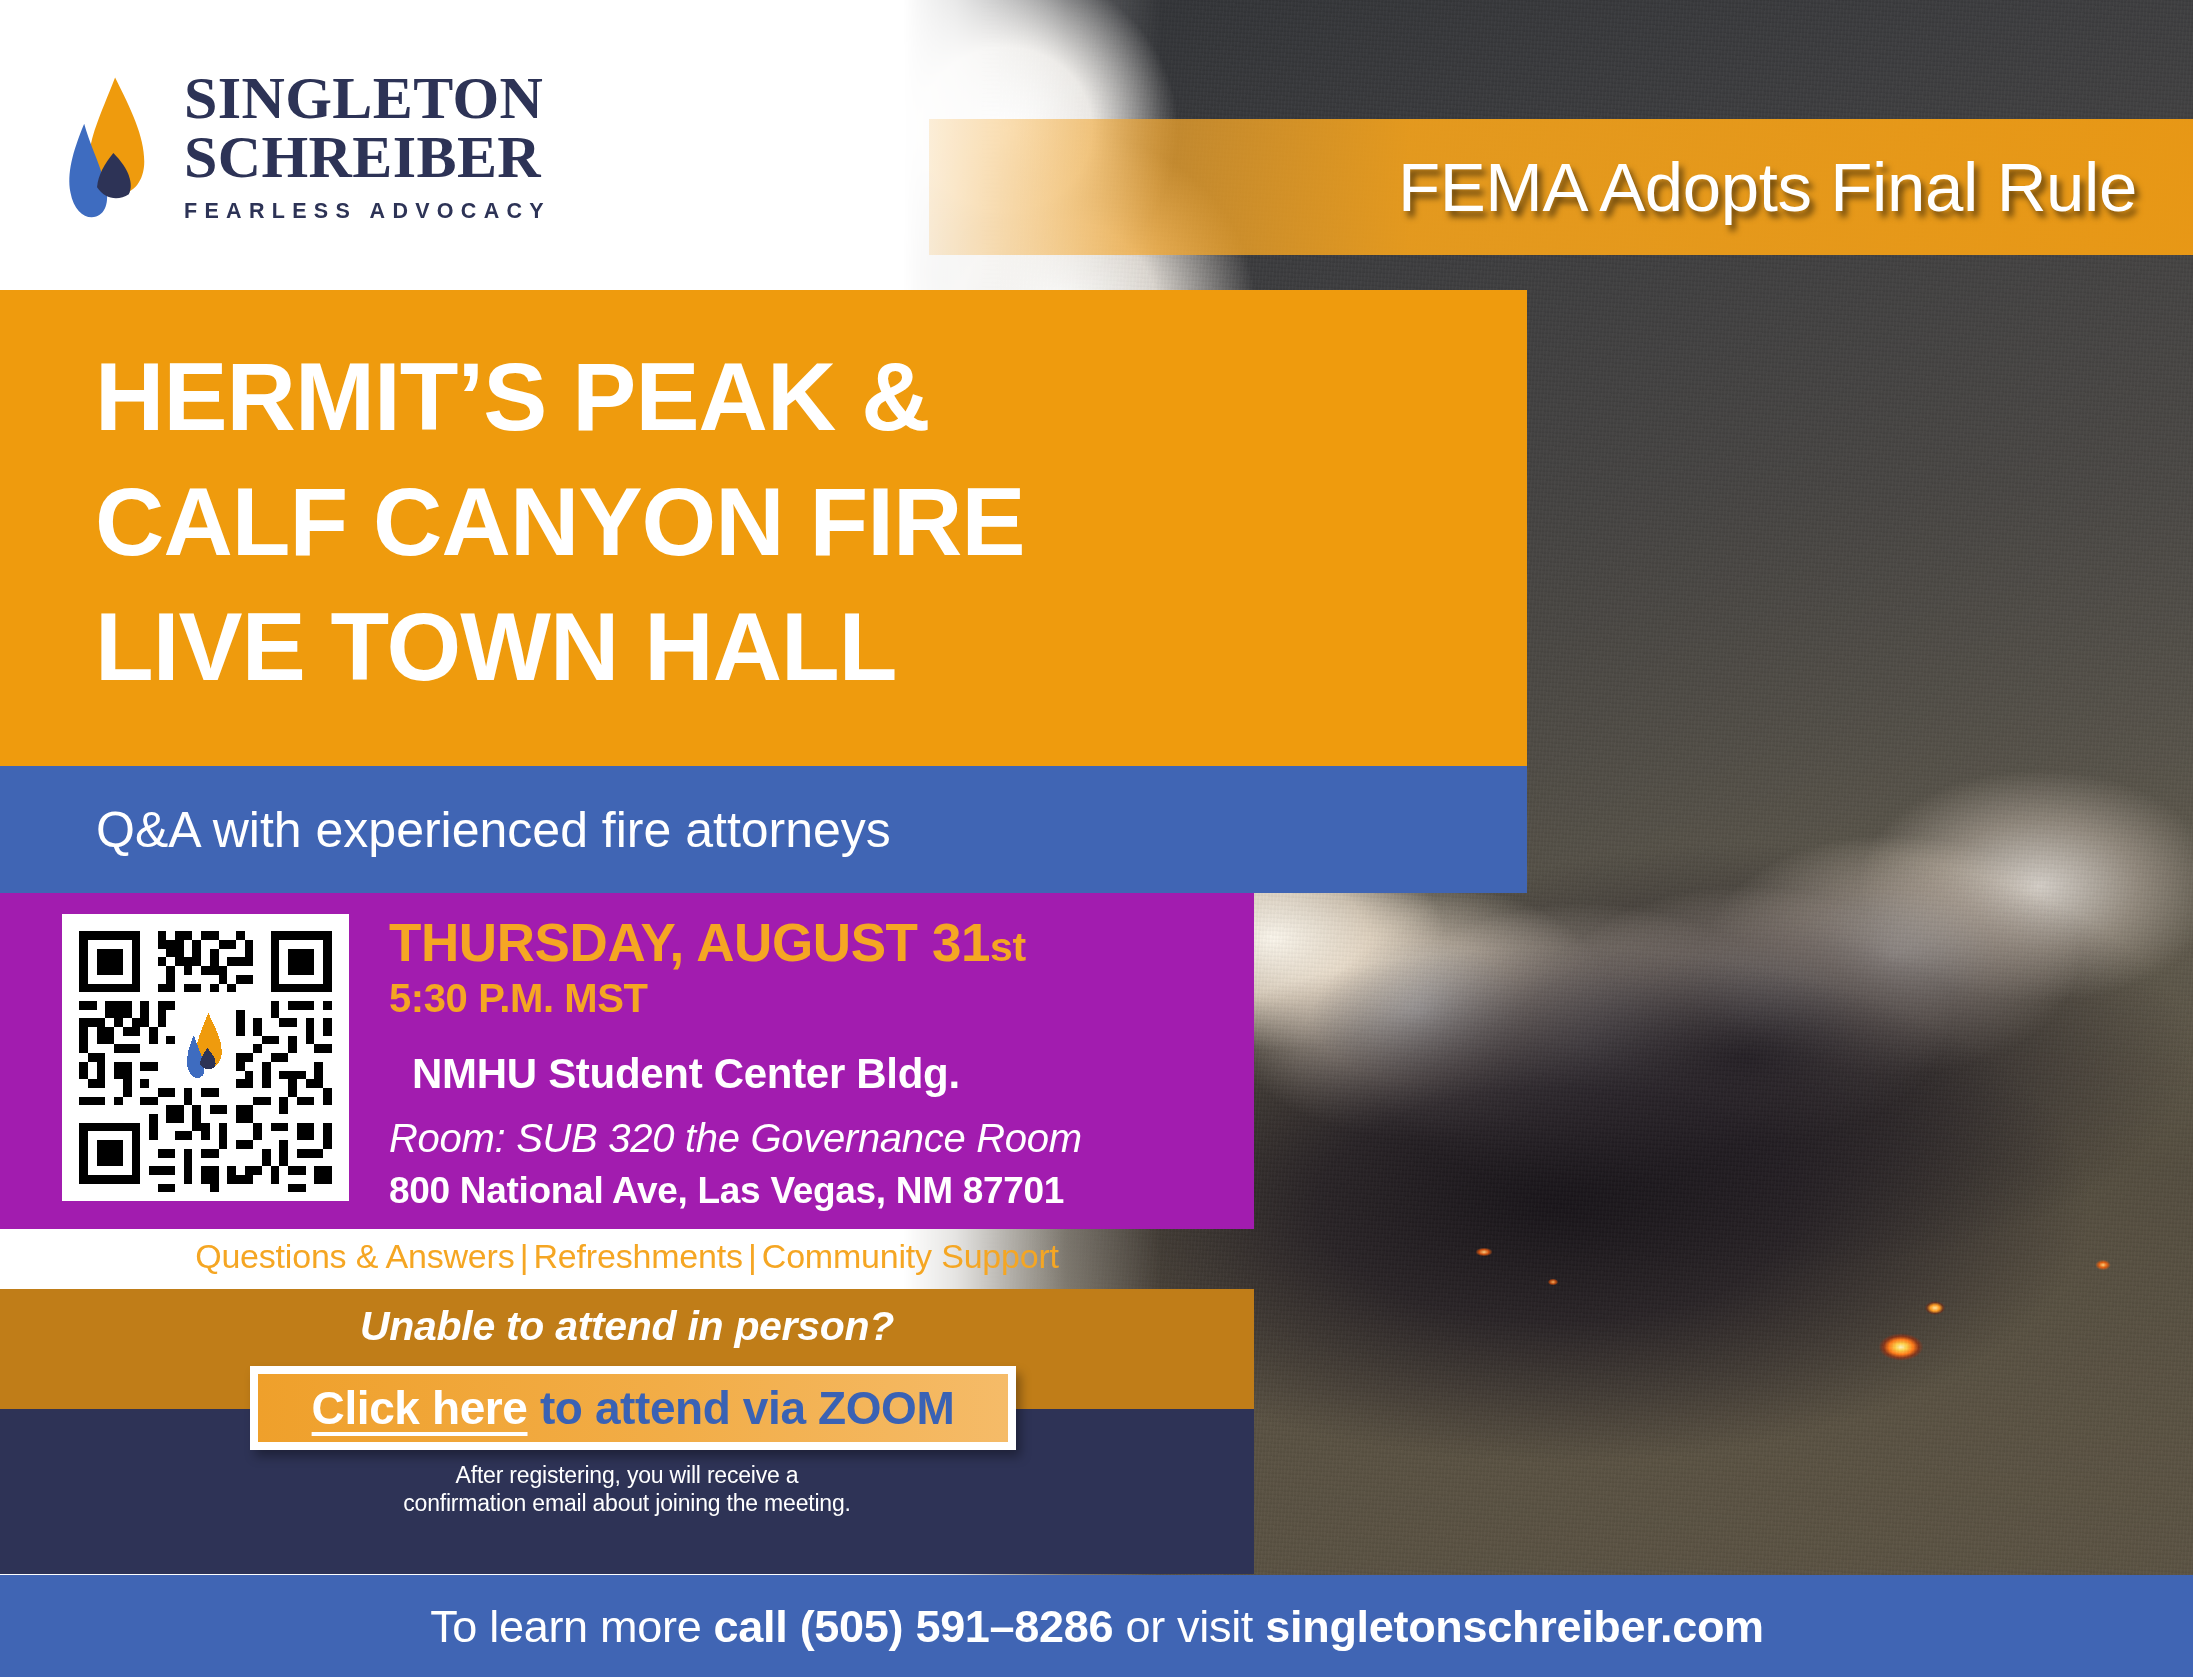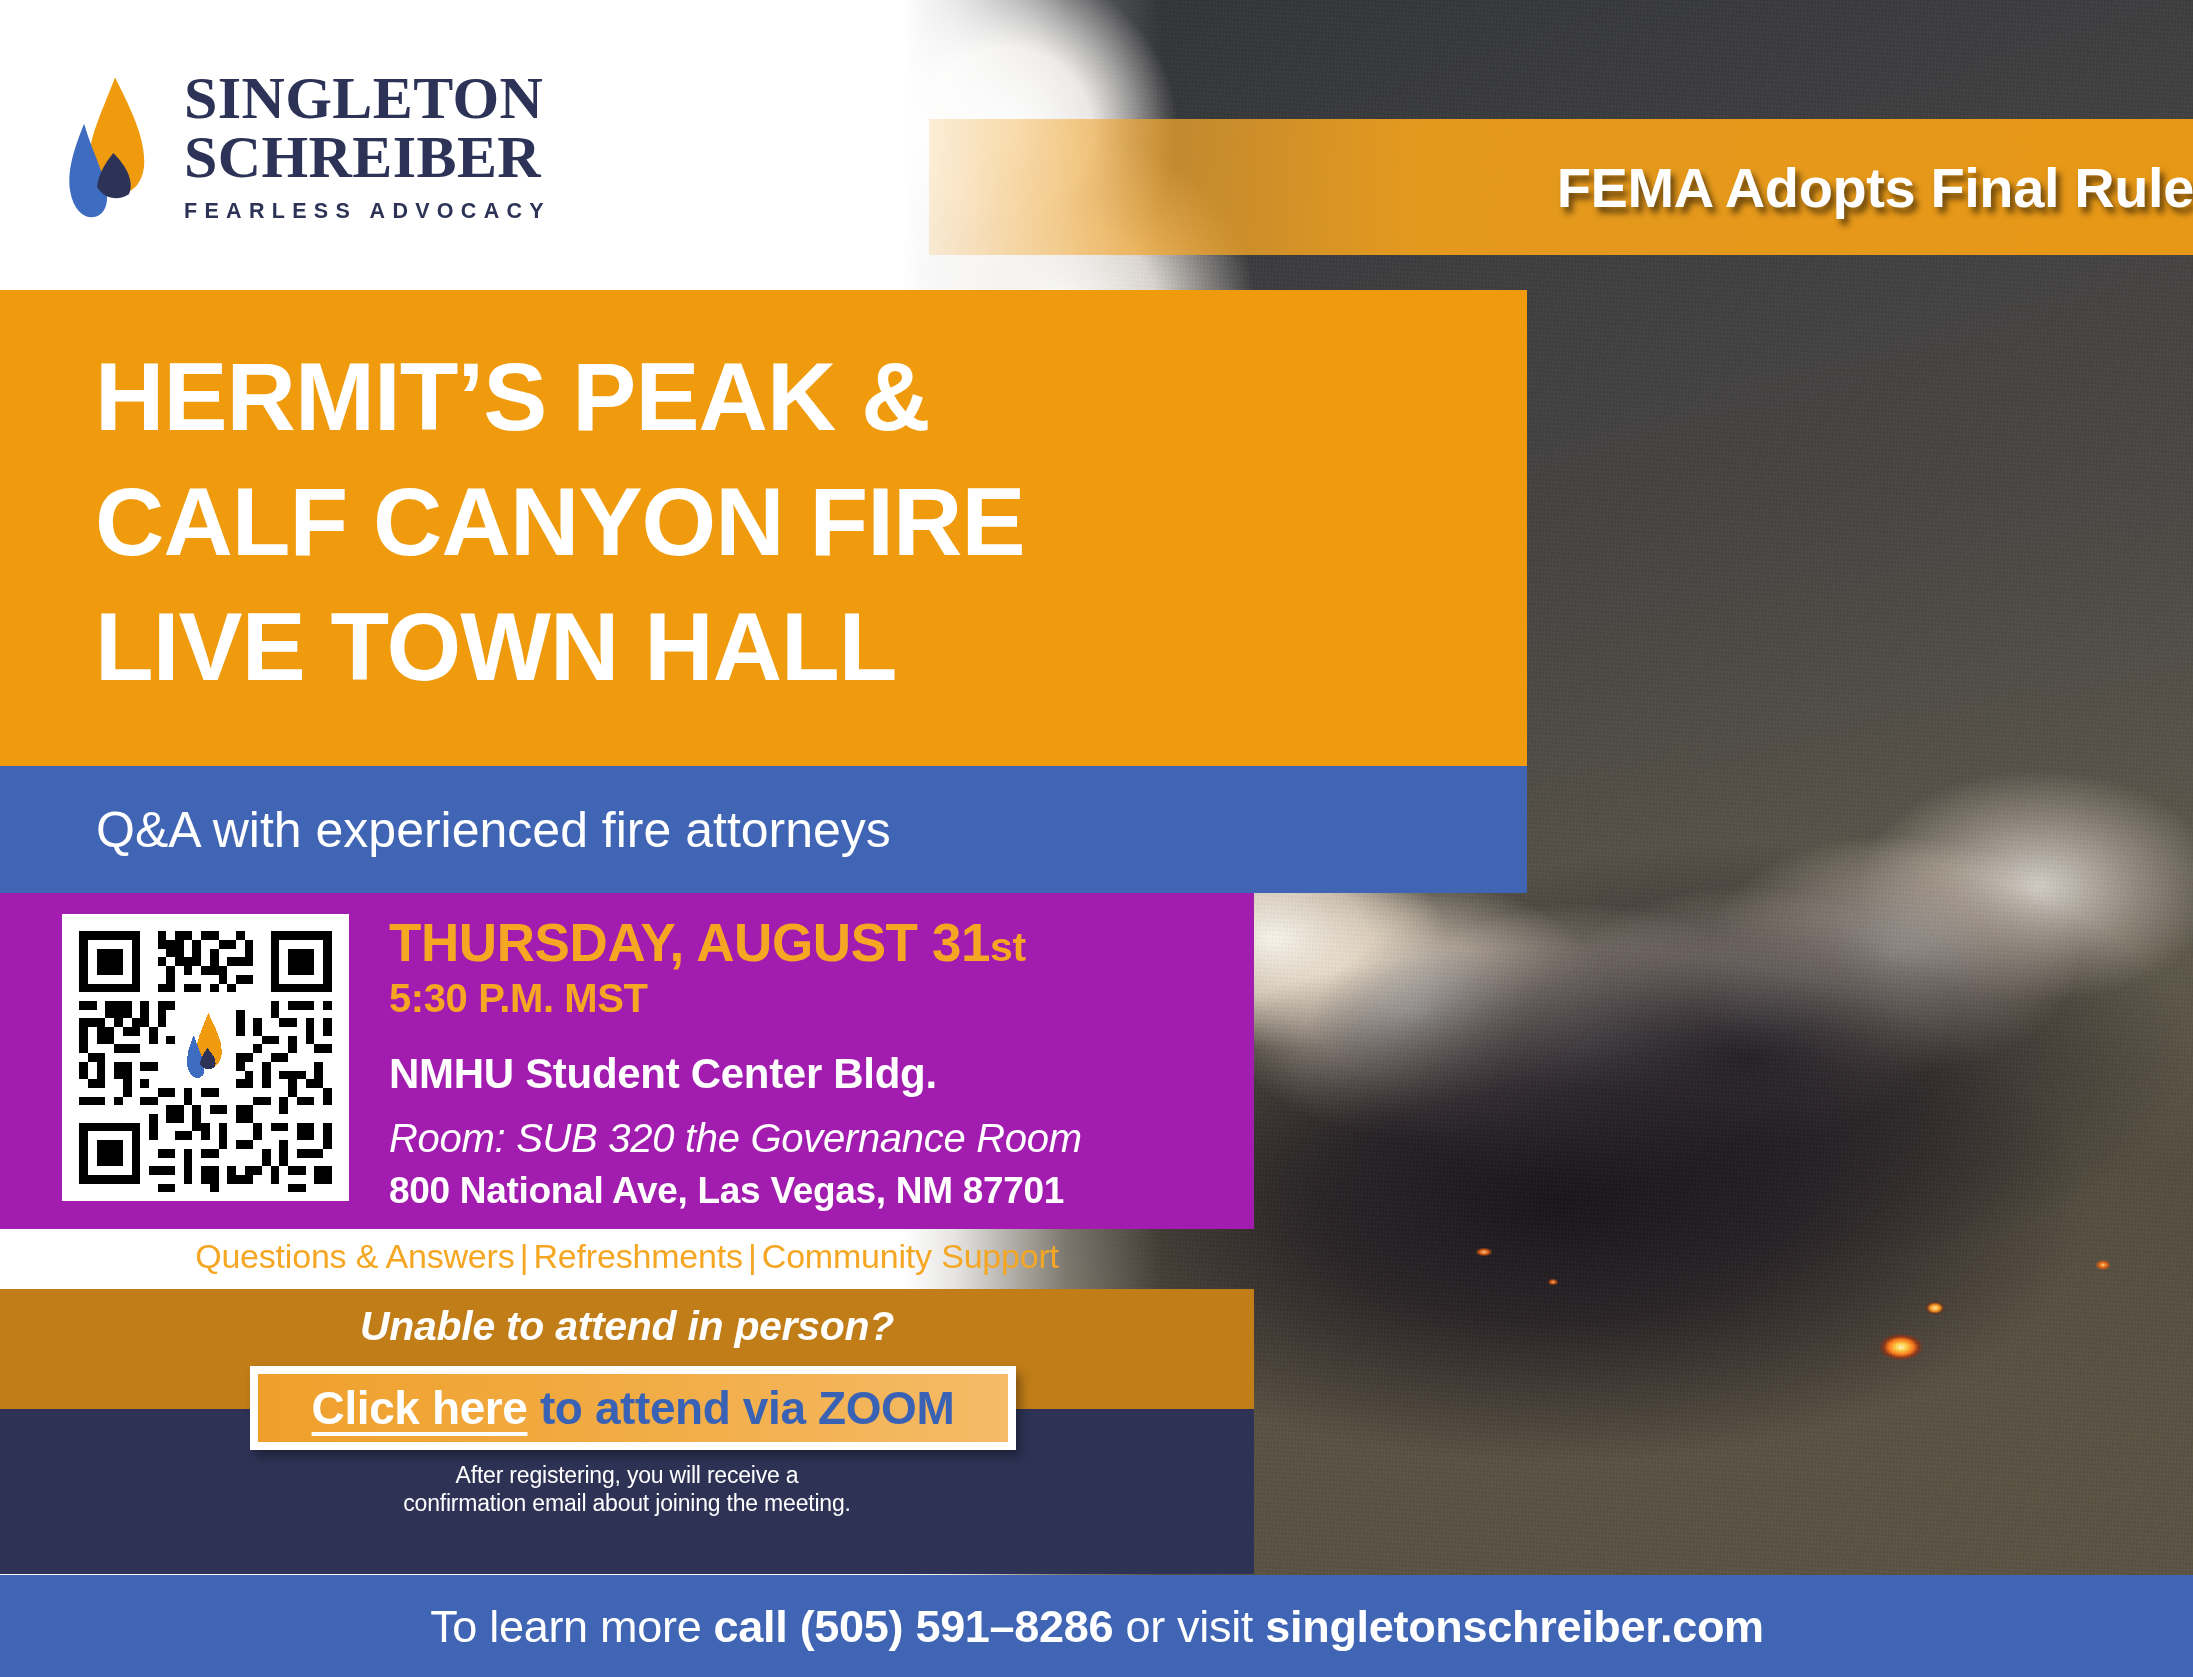--- a/index.html
+++ b/index.html
@@ -93,23 +93,24 @@
   }
 
   
   .fema-ribbon{
     position:absolute; left:929px; top:119px; width:1265px; height:136px;
     background:linear-gradient(to right, rgba(244,166,44,0.18) 0%, rgba(244,166,44,0.72) 18%, rgba(240,160,28,0.93) 38%, rgba(238,155,20,0.96) 100%);
     display:flex; align-items:center; justify-content:flex-end;
   }
   .fema-text{
     color:#ffffff;
-    font-size:56px;
-    font-weight:bold;
+    font-size:69px;
+    font-weight:normal;
     letter-spacing:-0.4px;
+    padding-right:57px;
     text-shadow:4.3px 6px 6px rgba(0,0,0,0.55);
     white-space:nowrap;
   }
 
   
   .title-block{
     position:absolute; left:0; top:290px; width:1527px; height:520px;
     background:#ef9b0d;
     box-sizing:border-box;
     padding:45px 52px 0 95px;
@@ -146,21 +147,21 @@
 
   .detail-col{ position:absolute; left:389px; top:22.4px; width:852px; }
   .detail-date{
     color:#f5a623; font-size:53px; font-weight:bold; letter-spacing:-0.4px; line-height:1.05;
   }
   .detail-date .suffix{ font-size:41px; }
   .detail-time{
     color:#f5a623; font-size:40px; font-weight:bold; letter-spacing:-0.4px; margin-top:5.2px;
   }
   .detail-venue{
-    color:#ffffff; font-size:42px; font-weight:bold; margin-top:29px; letter-spacing:-0.3px;
+    color:#ffffff; font-size:42px; font-weight:bold; margin-top:29px; letter-spacing:-0.3px;margin-left:23px;
   }
   .detail-room{
     color:#ffffff; font-size:40px; font-style:italic; font-weight:normal; margin-top:18px; letter-spacing:-0.3px;
   }
   .detail-address{
     color:#ffffff; font-size:37px; font-weight:bold; margin-top:8.6px; text-align:left; letter-spacing:-0.3px;
   }
   .detail-perks{
     position:absolute; left:0; top:344px; width:1254px; text-align:center;
     color:#f5a623; font-size:34px; letter-spacing:-0.2px;

